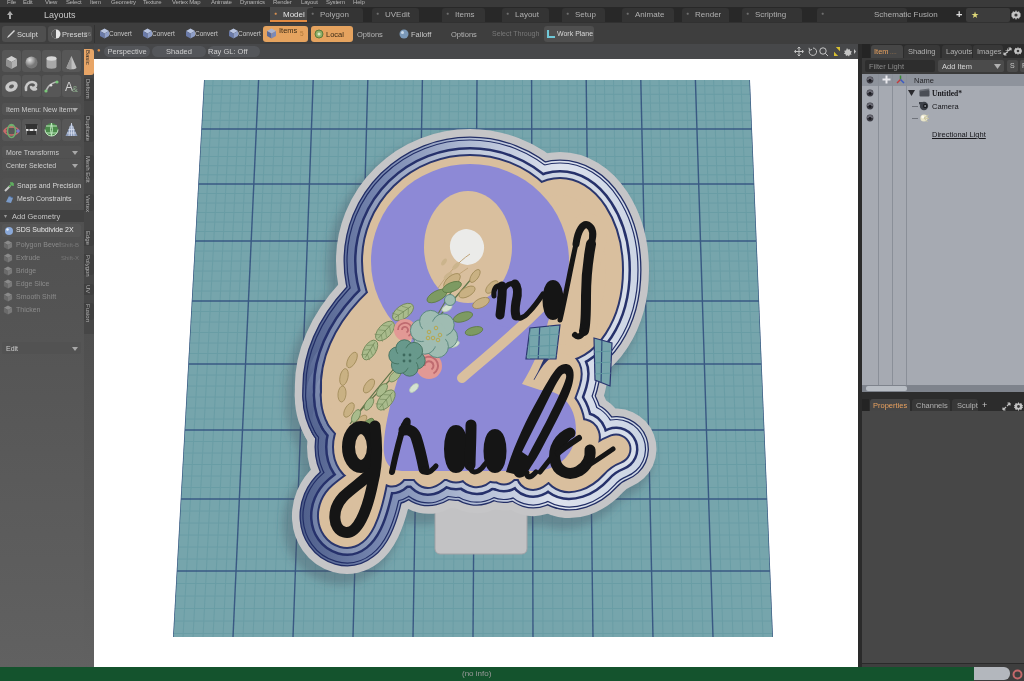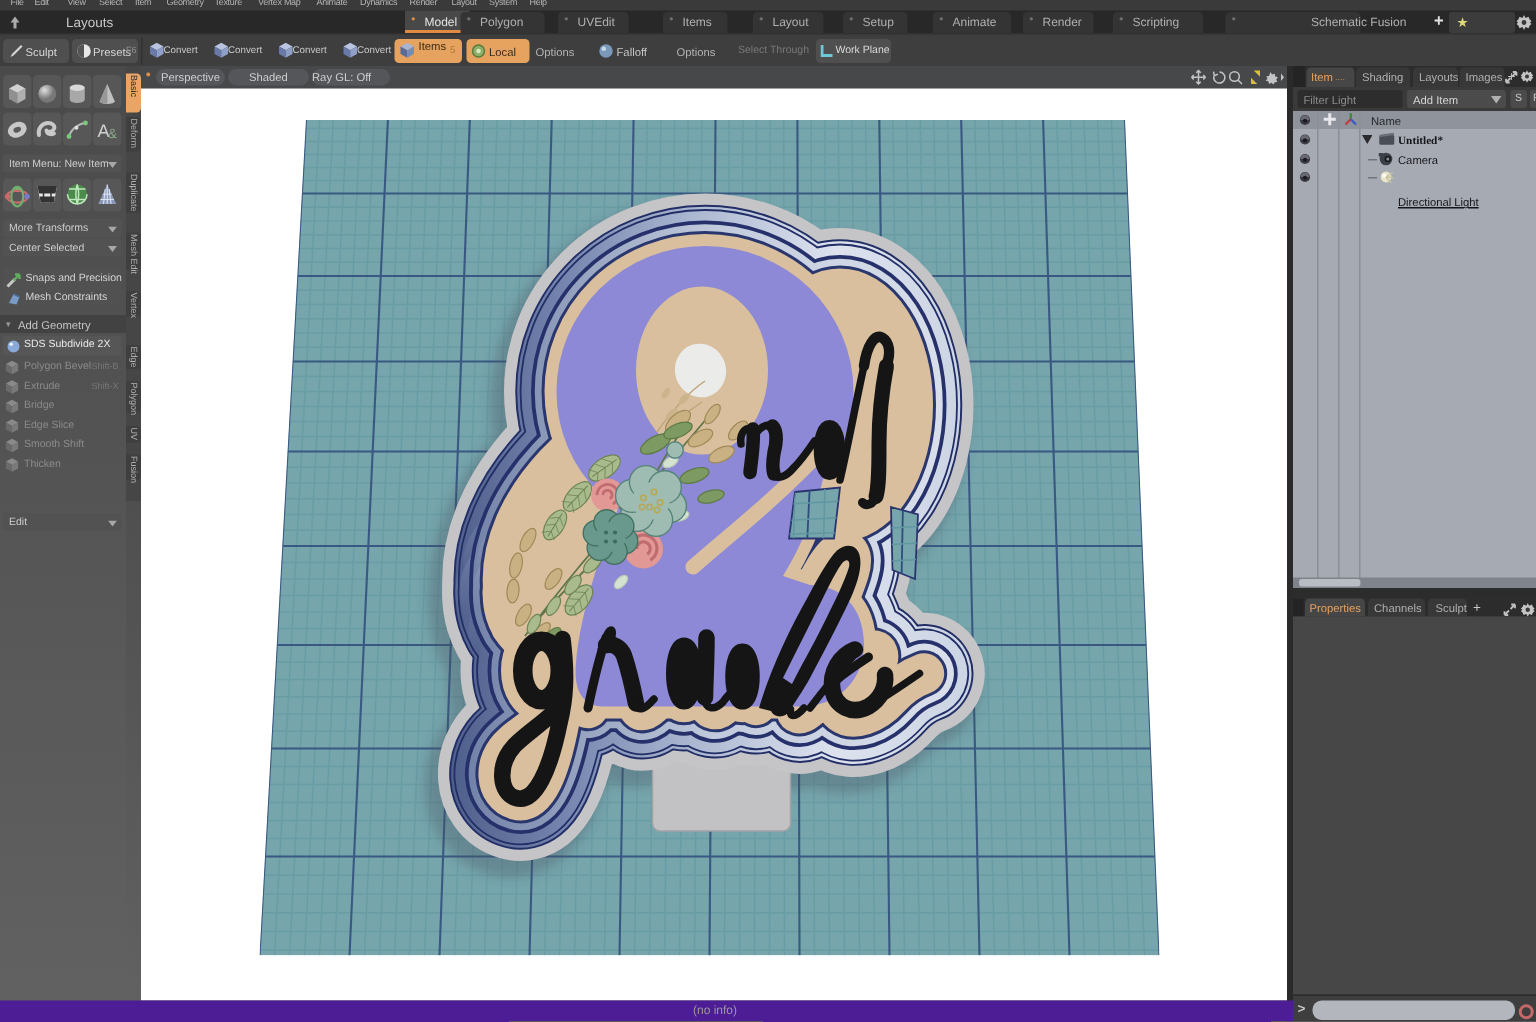--- a/index.html
+++ b/index.html
@@ -1003,15 +1003,15 @@
         <circle cx="6" cy="6" r="1.6" fill="#3a3a3a"></circle>
       </svg>
       <div class="abs" style="left:0px;top:367px;width:162px;height:252px;background:#474747;"></div>
       <div class="abs" style="left:0px;top:619px;width:162px;height:18px;background:#3e3e3e;border-top:1px solid #2a2a2a;box-sizing:border-box;"></div>
       <div class="abs txt" style="left:3px;top:623px;font-size:9px;color:#c8c8c8;font-weight:bold;">&gt;</div>
       <div class="abs" style="left:13px;top:623px;width:135px;height:13px;background:#b3b7bd;border-radius:6px;"></div>
       <svg class="abs" style="left:150px;top:625px" width="11" height="11">
         <circle cx="5.5" cy="5.5" r="4" fill="none" stroke="#c4686a" stroke-width="2"></circle>
       </svg>
     </div>
-    <div class="abs" style="left:0px;top:667px;width:862px;height:14px;background:#4c1d95;">
+    <div class="abs" style="left:0px;top:667px;width:974px;height:14px;background:#14532d;">
       <div class="abs txt" style="left:462px;top:2px;font-size:8px;color:#9a9a9a;">(no info)</div>
     </div>
   </div>
 </body></html>

